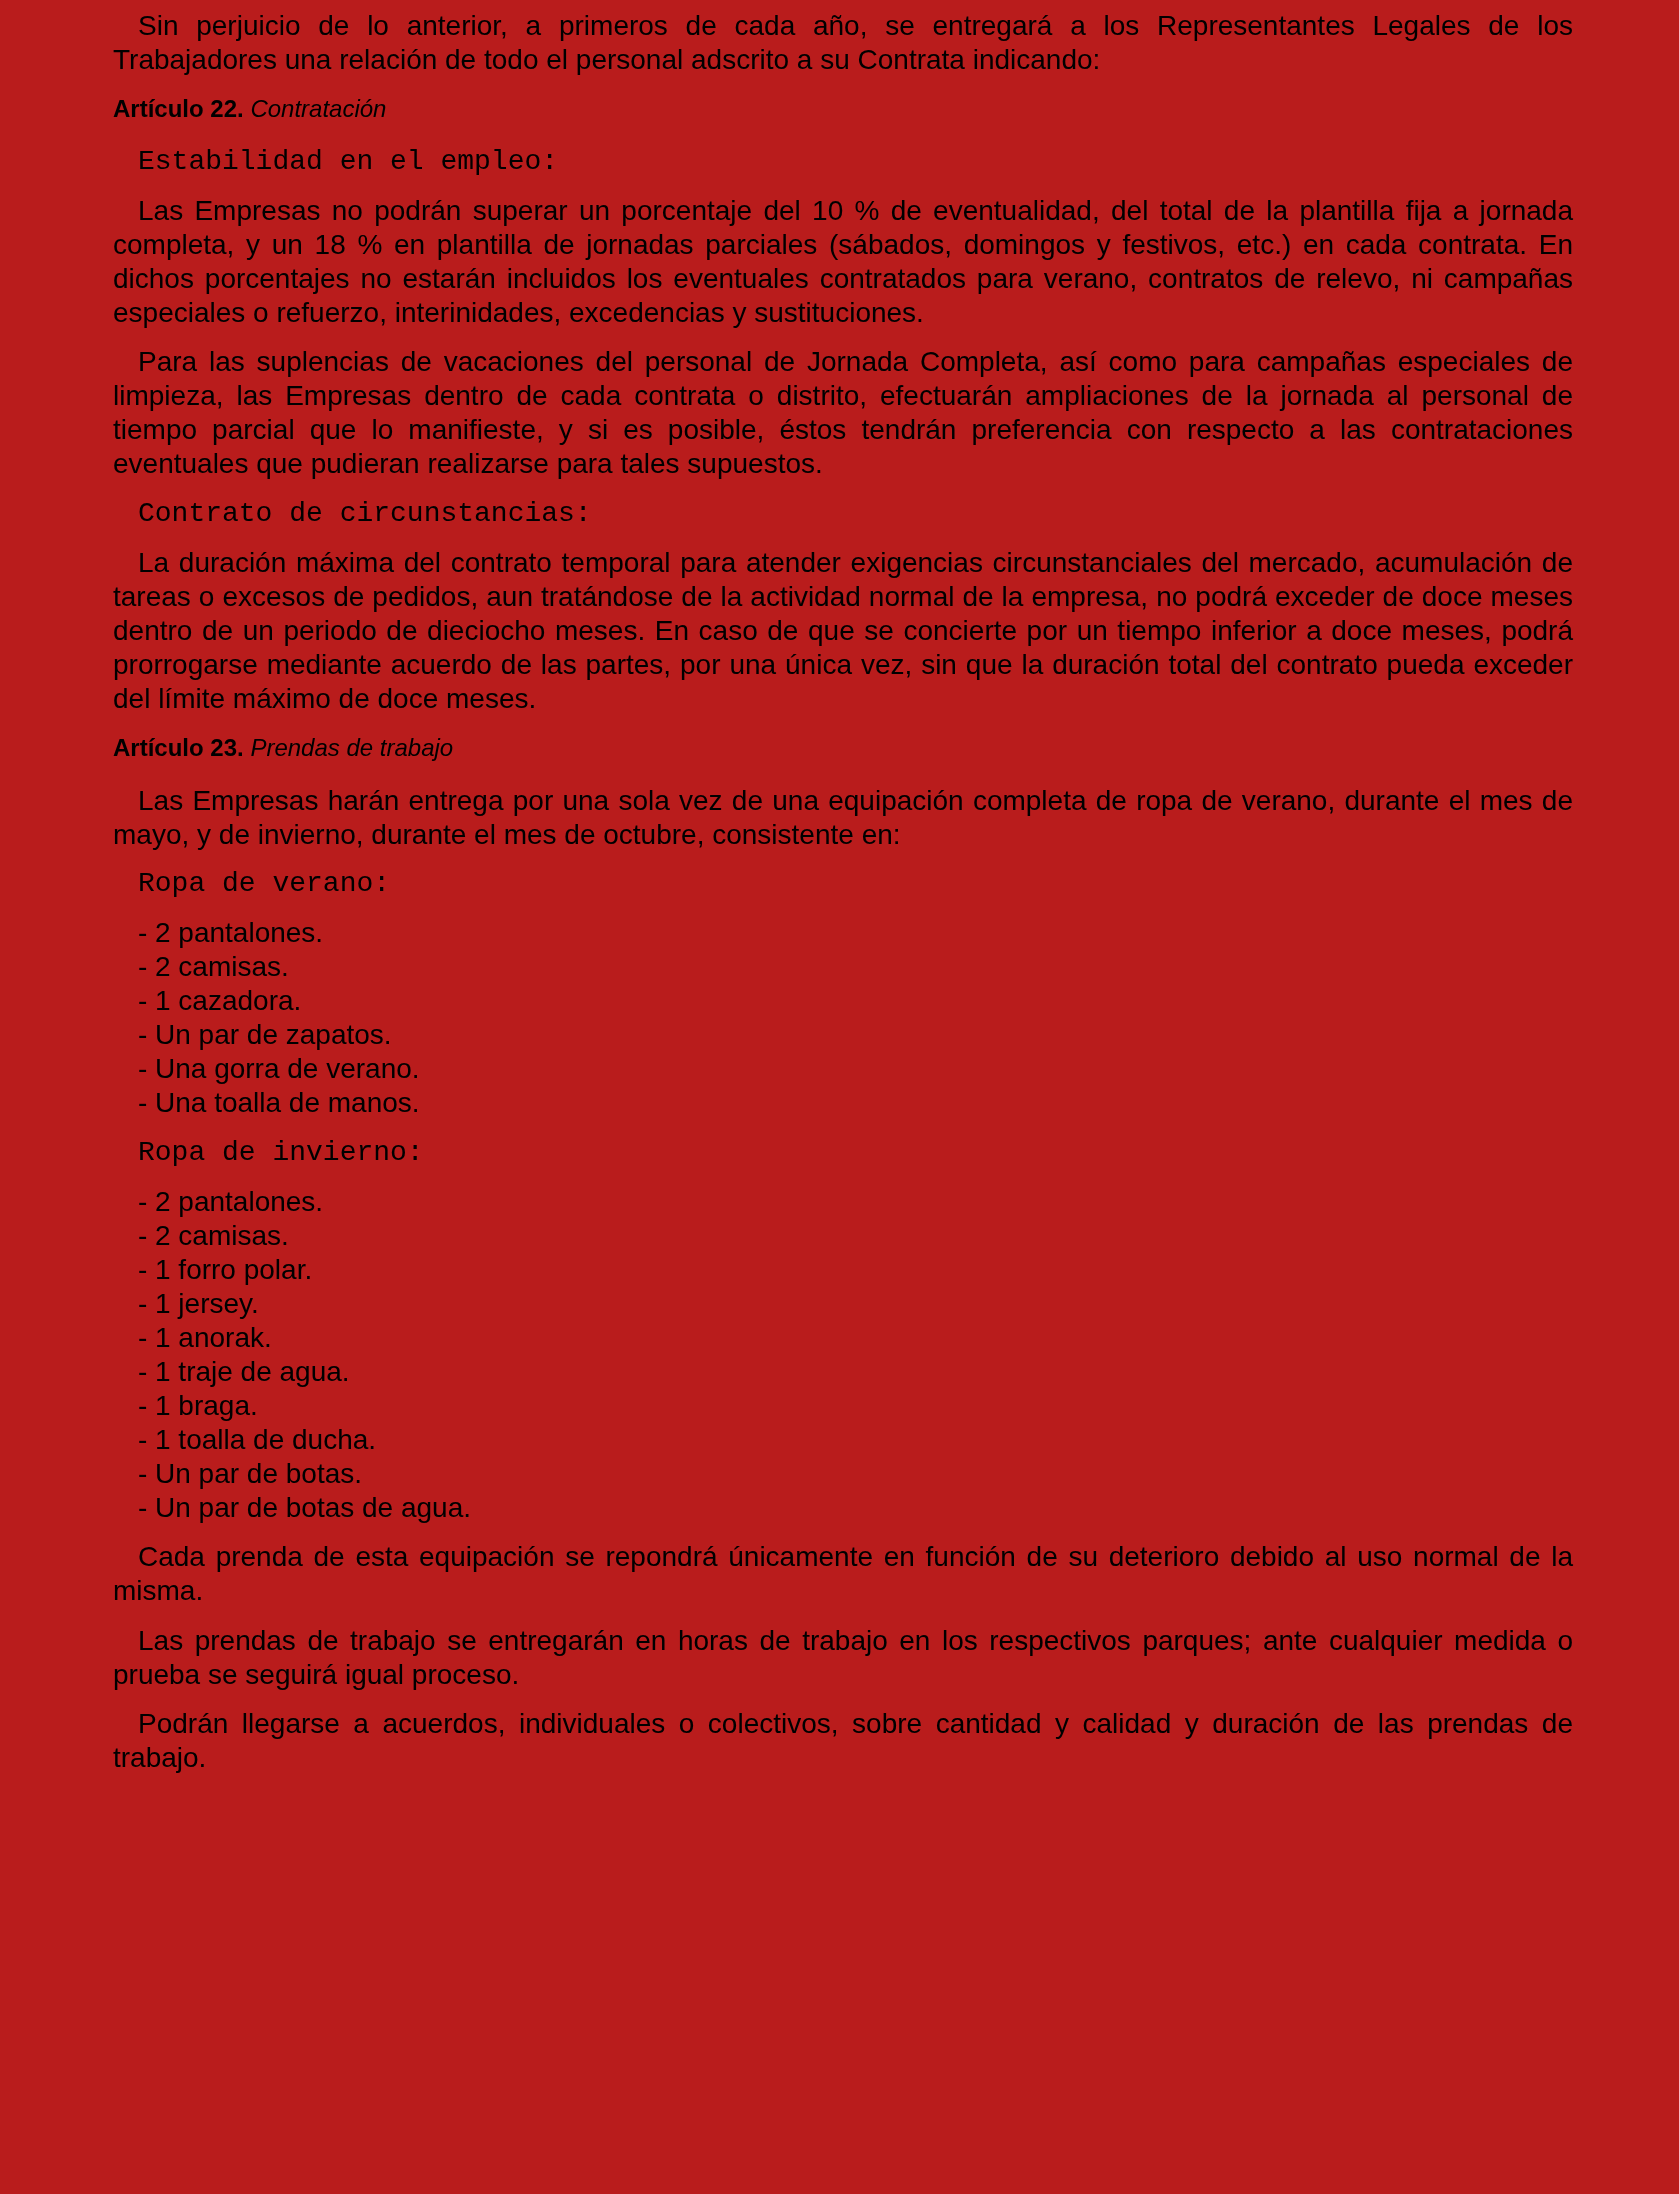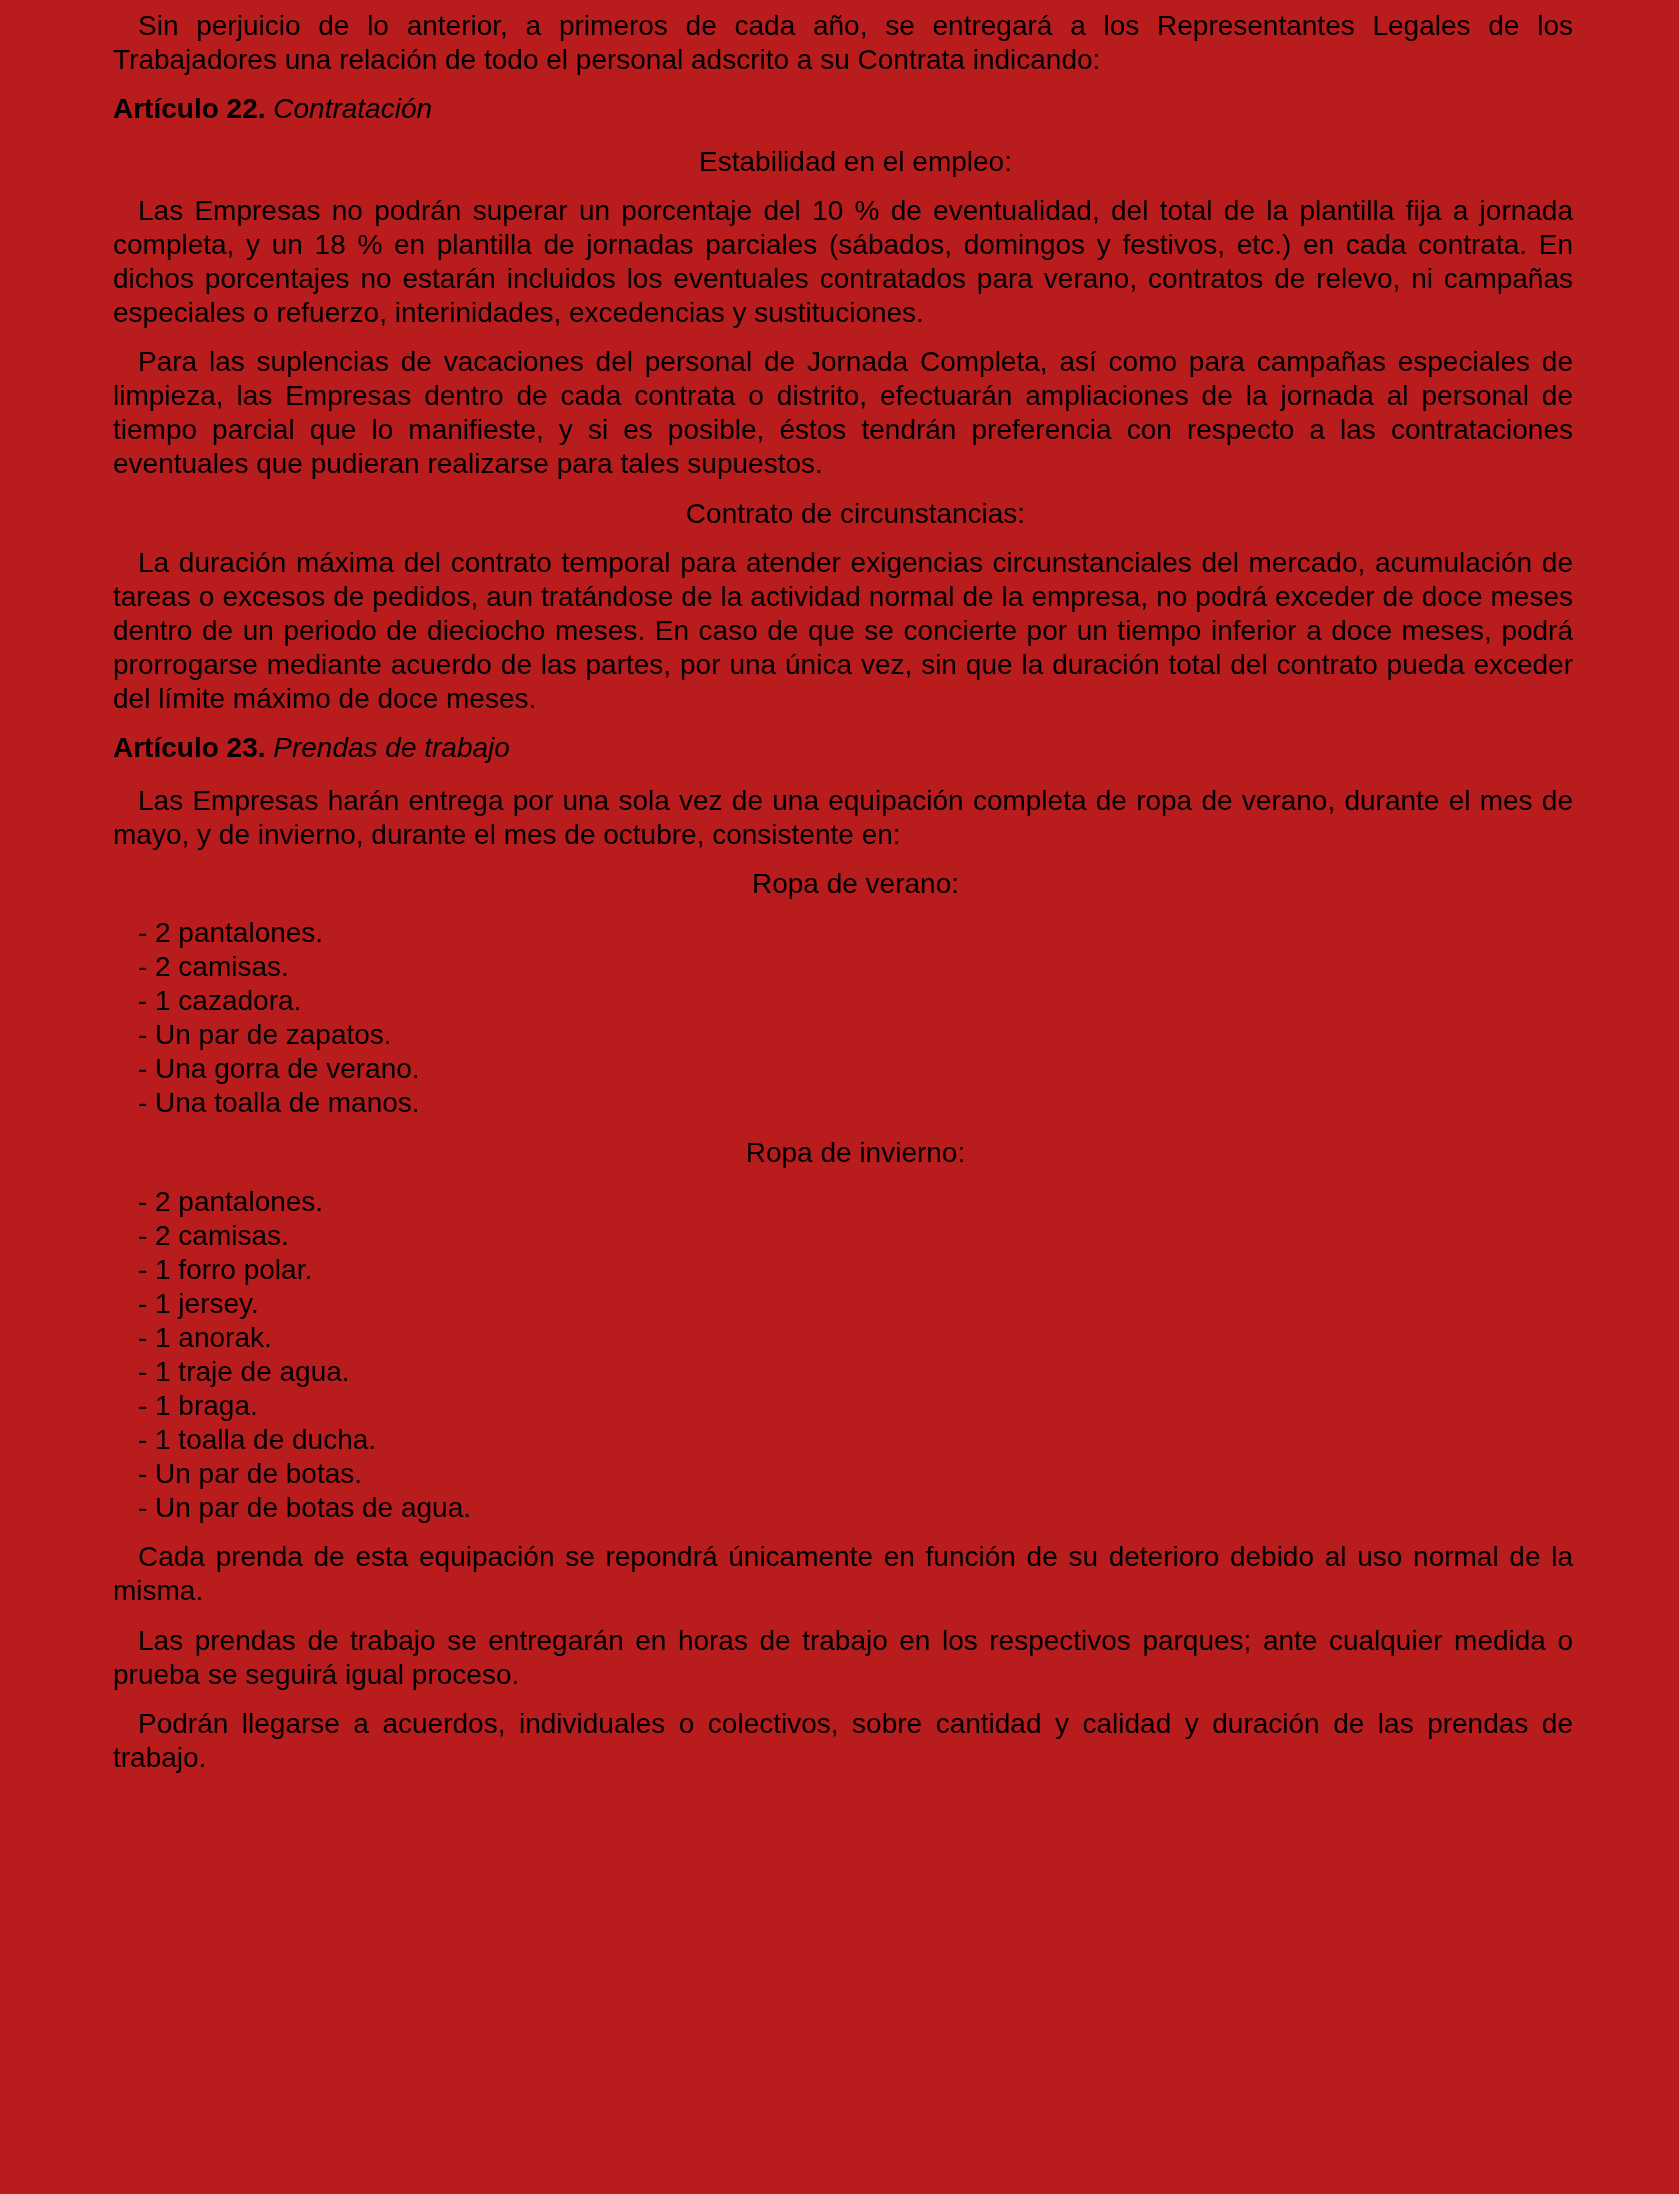--- a/index.html
+++ b/index.html
@@ -19,26 +19,27 @@
     line-height: 34px;
     overflow: hidden;
   }
   .para {
     margin: 0 0 15.3px 0;
     text-align: justify;
     text-indent: 25px;
   }
   .label-para {
     margin: 0 0 15.3px 0;
-    text-align: center;
+    text-align: left;
     text-indent: 25px;
+    font-family: Liberation Mono, monospace;
   }
   .article-heading {
     margin: 12.3px 0 18.4px 0;
-    font-size: 28px;
+    font-size: 24px;
     line-height: 34px;
     font-weight: normal;
     text-indent: 0;
   }
   .article-heading .art-num {
     font-weight: bold;
     font-style: normal;
   }
   .article-heading .art-title {
     font-weight: normal;

